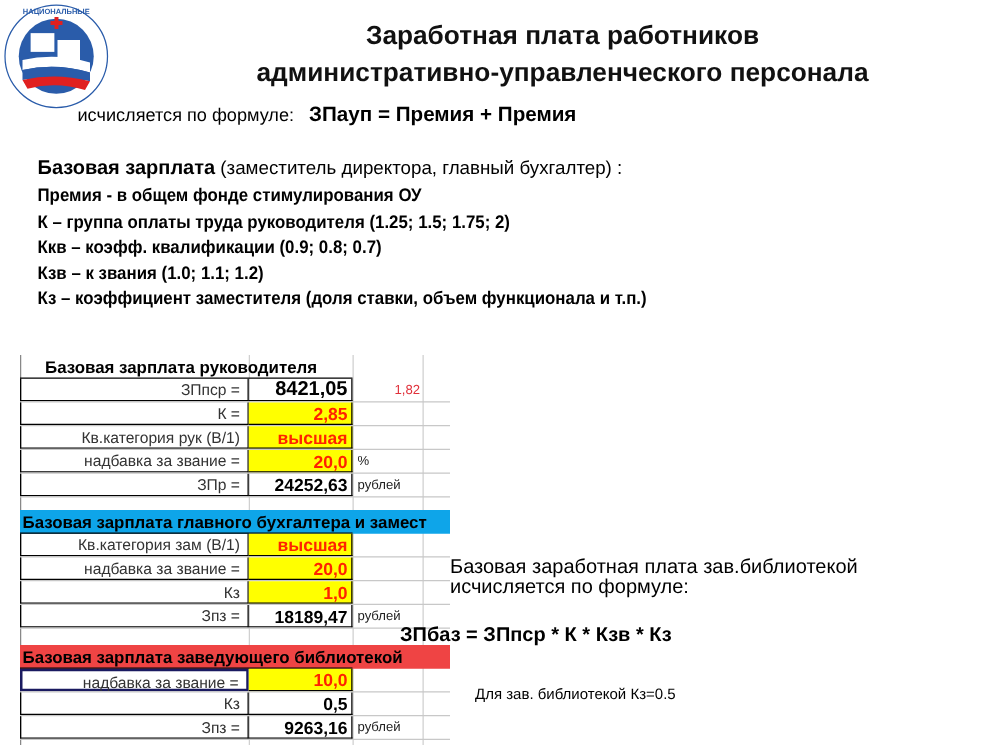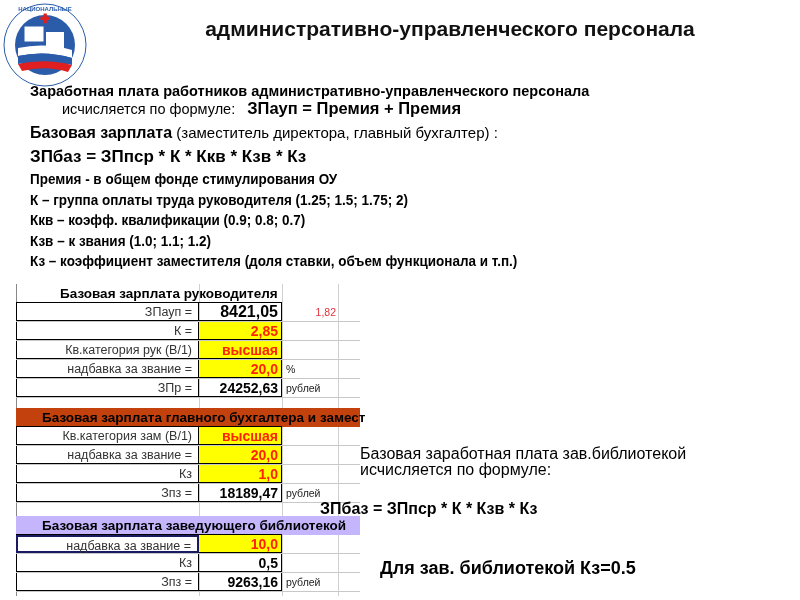--- a/index.html
+++ b/index.html
@@ -10,91 +10,90 @@
     .logo { position: absolute; left: 2px; top: 2px; width: 86px; height: 86px; }
     .title {
       position: absolute; left: 130px; top: 14px; width: 640px; text-align: center;
       font-size: 21px; font-weight: bold; line-height: 30px; color: #111;
     }
     .body-text { position: absolute; left: 30px; top: 83px; width: 760px; }
     .line { font-weight: bold; font-size: 14px; line-height: 20px; white-space: nowrap; }
     .line.l1 { font-size: 14.5px; line-height: 16px; }
     .line.l2 { font-size: 14.5px; line-height: 18px; padding-left: 32px; font-weight: normal; }
     .line.l2 .f { font-weight: bold; font-size: 16.5px; margin-left: 8px; }
-    .line.l3 { font-size: 16px; line-height: 24px; margin-top: 3px; }
+    .line.l3 { font-size: 16px; line-height: 24px; margin-top: 21px; }
     .line.l3 .n { font-weight: normal; font-size: 15px; }
     .line.l4 { font-size: 17px; line-height: 24px; }
     .line.cond { font-family: "Liberation Sans Narrow", "Liberation Sans", sans-serif; font-size: 14.5px; line-height: 20.5px; transform-origin: left; transform: scaleX(0.93); }
 
     .sheet { position: absolute; left: 16px; top: 284px; width: 344px; height: 312px; }
     .sheet .vgrid { position: absolute; top: 0; bottom: 0; width: 1px; background: #d0d0d0; }
     .row { position: absolute; left: 0; height: 19px; width: 344px; font-size: 12.5px; }
     .row .hline { position: absolute; left: 0; right: 0; bottom: 0; height: 1px; background: #c8c8c8; }
     .cell { position: absolute; top: 0; height: 18px; line-height: 18px; box-sizing: border-box; white-space: nowrap; overflow: visible; }
     .c-label { left: 0; width: 183px; text-align: right; padding-right: 6px; color: #333; border: 1px solid #000; border-top: none; }
     .c-val { left: 183px; width: 83px; text-align: right; padding-right: 3px; font-weight: bold; border: 1px solid #000; border-left: none; border-top: none; }
     .c-val.yellow { background: #ffff00; color: #ff2200; font-size: 14px; }
     .c-unit { left: 268px; width: 60px; font-size: 10.5px; color: #222; padding-left: 2px; }
     .c-extra { left: 268px; width: 52px; text-align: right; font-size: 10.5px; color: #e0303a; }
-    .hdr { position: absolute; left: 0; height: 19px; line-height: 19px; font-weight: bold; font-size: 13.5px; white-space: nowrap; margin-left: 24px; }
+    .hdr { position: absolute; left: 0; height: 19px; line-height: 19px; font-weight: bold; font-size: 13.5px; white-space: nowrap; }
     .selected { border: 2px solid #1a1a60 !important; }
 
     .side { position: absolute; left: 360px; top: 446px; width: 440px; text-align: left; }
     .side .p1 { font-size: 16px; line-height: 16px; }
     .side .f2 { font-weight: bold; font-size: 16px; margin-top: 22px; margin-left: -40px; }
-    .side .note { font-weight: bold; font-size: 18px; margin-top: 40px; margin-left: 20px; }
+    .side .note { font-weight: normal; font-size: 12px; margin-top: 30px; margin-left: 20px; }
   </style>
 </head>
 <body>
 
 <svg class="logo" viewBox="0 0 86 86">
   <circle cx="43" cy="43" r="41" fill="#fff" stroke="#2a5caa" stroke-width="1"></circle>
   <circle cx="43" cy="43" r="30" fill="#2a5caa"></circle>
   <rect x="22" y="24" width="20" height="16" fill="#fff" stroke="#2a5caa"></rect>
   <rect x="44" y="30" width="18" height="16" fill="#fff"></rect>
   <path d="M42 12 l4 0 l0 4 l4 0 l0 4 l-4 0 l0 4 l-4 0 l0 -4 l-4 0 l0 -4 l4 0 z" fill="#e02020" transform="translate(0,2) scale(0.8) translate(10,0)"></path>
   <path d="M16 46 Q43 40 70 48 L70 56 Q43 48 16 54 Z" fill="#ffffff"></path>
   <path d="M16 54 Q43 48 70 56 L70 63 Q43 56 16 62 Z" fill="#2a5caa"></path>
   <path d="M16 62 Q43 56 70 63 L66 70 Q43 63 20 69 Z" fill="#e02020"></path>
   <text x="43" y="9" font-size="6" text-anchor="middle" fill="#2a5caa" font-family="Liberation Sans, sans-serif" font-weight="bold">НАЦИОНАЛЬНЫЕ</text>
 </svg>
 
 <div class="title">
+  <div>Заработная плата работников</div>
   <div>административно-управленческого персонала</div>
 </div>
 
 <div class="body-text">
-  <div class="line l1">Заработная плата работников административно-управленческого персонала</div>
   <div class="line l2">
     <span>исчисляется по формуле:</span>
     <span class="f">ЗПауп = Премия + Премия</span>
   </div>
   <div class="line l3">
     <span>Базовая зарплата</span><span class="n"> (заместитель директора, главный бухгалтер) :</span>
   </div>
-  <div class="line l4">ЗПбаз = ЗПпср * К * Ккв * Кзв * Кз</div>
   <div class="line cond">Премия - в общем фонде стимулирования ОУ</div>
   <div class="line cond">К – группа оплаты труда руководителя (1.25; 1.5; 1.75; 2)</div>
   <div class="line cond">Ккв – коэфф. квалификации (0.9; 0.8; 0.7)</div>
   <div class="line cond">Кзв – к звания (1.0; 1.1; 1.2)</div>
   <div class="line cond">Кз – коэффициент заместителя  (доля ставки, объем функционала и т.п.)</div>
 </div>
 
 <div class="sheet">
   <div class="vgrid" style="left:0;background:#888"></div>
   <div class="vgrid" style="left:183px"></div>
   <div class="vgrid" style="left:266px"></div>
   <div class="vgrid" style="left:322px"></div>
 
   <div class="row" style="top:0">
     <div class="hdr" style="left:20px">Базовая зарплата руководителя</div>
     <div class="hline" style="background:#000;right:78px"></div>
   </div>
   <div class="row" style="top:19px">
-    <div class="cell c-label">ЗПауп =</div>
+    <div class="cell c-label">ЗПпср =</div>
     <div class="cell c-val" style="font-size:16px">8421,05</div>
     <div class="cell c-extra">1,82</div>
     <div class="hline"></div>
   </div>
   <div class="row" style="top:38px">
     <div class="cell c-label">К =</div>
     <div class="cell c-val yellow">2,85</div>
     <div class="hline"></div>
   </div>
   <div class="row" style="top:57px">
@@ -111,21 +110,21 @@
   <div class="row" style="top:95px">
     <div class="cell c-label">ЗПр =</div>
     <div class="cell c-val" style="font-size:14px">24252,63</div>
     <div class="cell c-unit">рублей</div>
     <div class="hline"></div>
   </div>
   <div class="row" style="top:114px">
     <div class="hline"></div>
   </div>
 
-  <div class="row" style="top:124px;background:#c2410c">
+  <div class="row" style="top:124px;background:#0ea5e9">
     <div class="hdr" style="left:2px">Базовая зарплата главного бухгалтера и замест</div>
     <div class="hline" style="background:#000;right:78px"></div>
   </div>
   <div class="row" style="top:143px">
     <div class="cell c-label">Кв.категория зам (В/1)</div>
     <div class="cell c-val yellow">высшая</div>
     <div class="hline"></div>
   </div>
   <div class="row" style="top:162px">
     <div class="cell c-label">надбавка за звание =</div>
@@ -140,21 +139,21 @@
   <div class="row" style="top:200px">
     <div class="cell c-label">Зпз =</div>
     <div class="cell c-val" style="font-size:14px">18189,47</div>
     <div class="cell c-unit">рублей</div>
     <div class="hline"></div>
   </div>
   <div class="row" style="top:219px">
     <div class="hline"></div>
   </div>
 
-  <div class="row" style="top:232px;background:#c4b5fd">
+  <div class="row" style="top:232px;background:#ef4444">
     <div class="hdr" style="left:2px">Базовая зарплата заведующего библиотекой</div>
     <div class="hline" style="background:#000;right:78px"></div>
   </div>
   <div class="row" style="top:251px">
     <div class="cell c-label selected">надбавка за звание =</div>
     <div class="cell c-val yellow">10,0</div>
     <div class="hline"></div>
   </div>
   <div class="row" style="top:270px">
     <div class="cell c-label">Кз</div>

